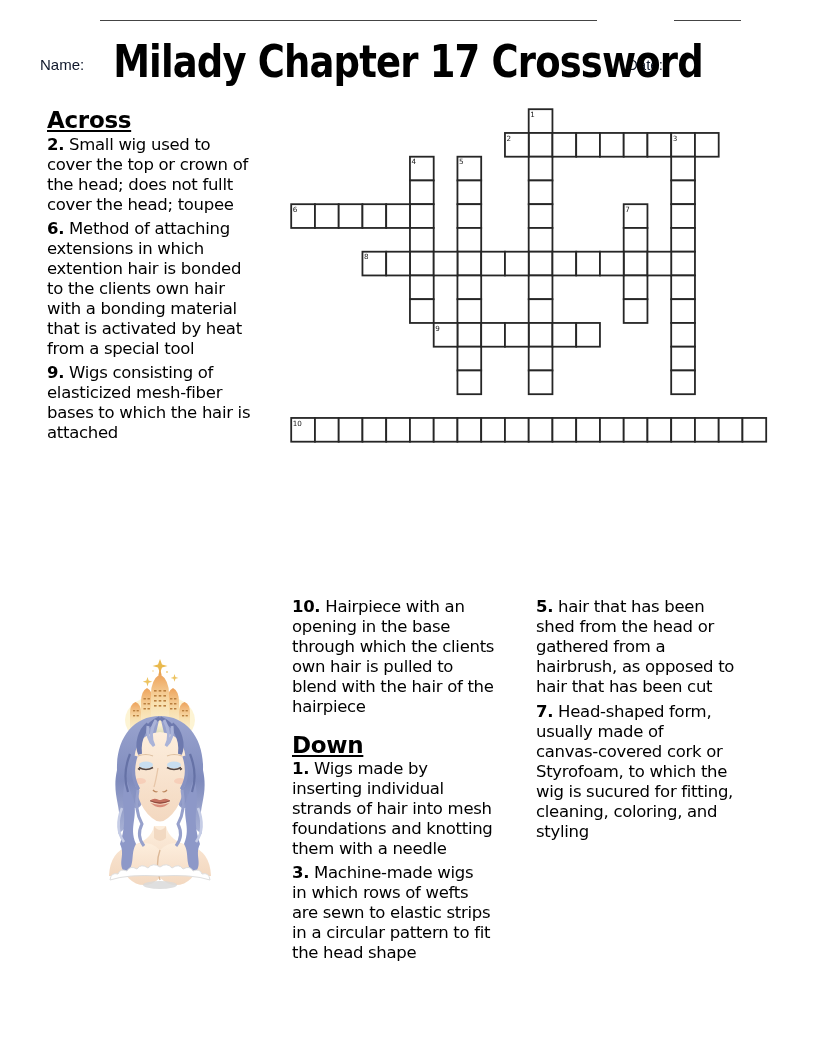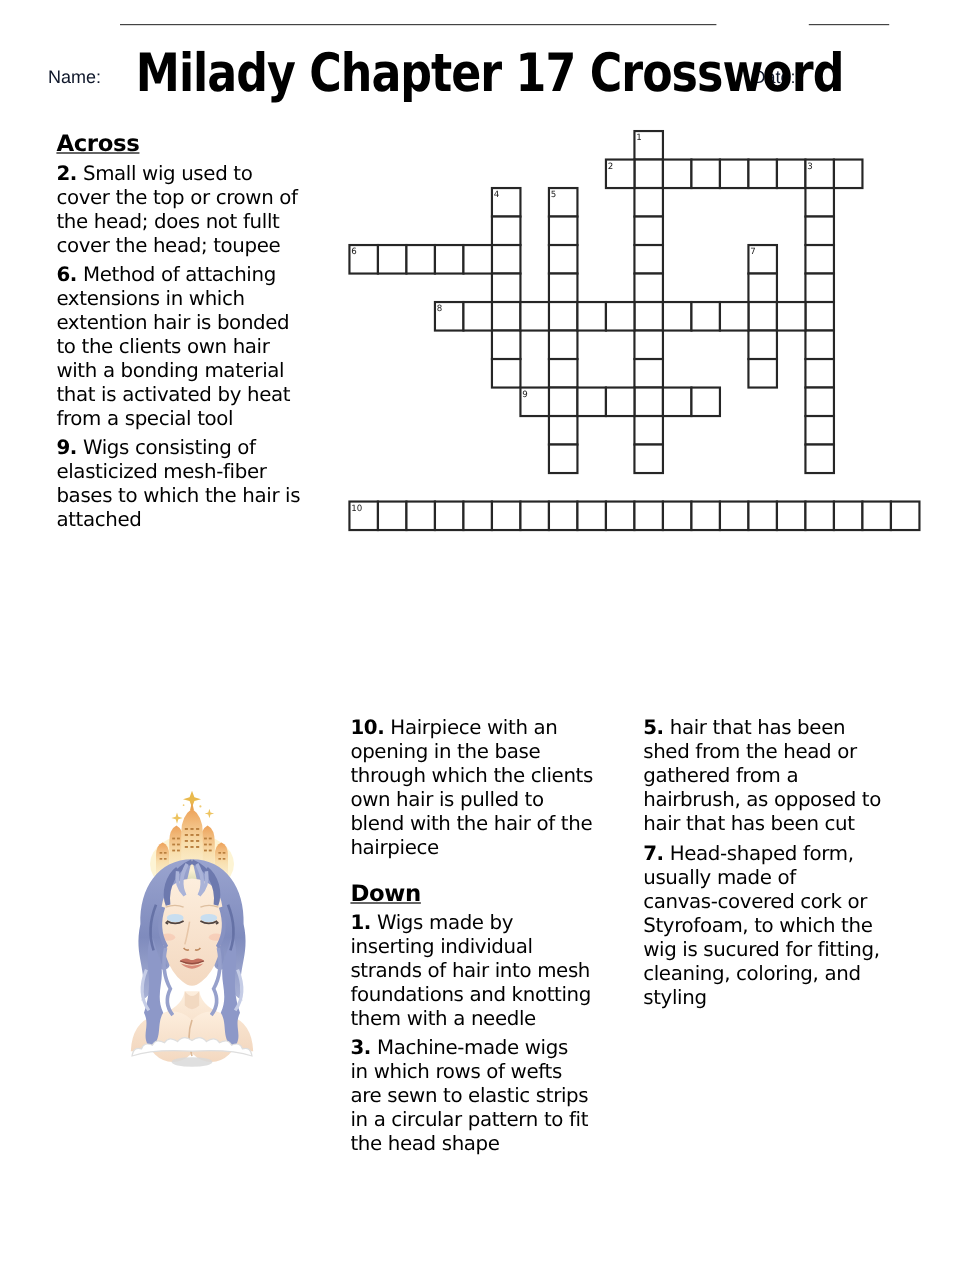--- a/index.html
+++ b/index.html
@@ -18,21 +18,21 @@
   .title{
     position:absolute;left:0;right:0;top:36px;text-align:center;
     font-size:44px;font-weight:bold;letter-spacing:-1px;color:#000;
     transform:scaleX(.84);transform-origin:50% 50%;white-space:nowrap;
   }
   
   .cluecol{position:absolute;font-size:16.5px;line-height:20px;letter-spacing:-0.3px;color:#000;}
   #col-across{left:47px;top:110px;width:246px;}
   #col-mid{left:292px;top:597px;width:242px;}
   #col-right{left:536px;top:597px;width:256px;}
-  .sec-head{font-size:19px;font-weight:bold;text-decoration:underline;margin:0 0 5px 0;}
+  .sec-head{font-size:23px;font-weight:bold;text-decoration:underline;margin:0 0 5px 0;}
   .clue{margin:0 0 4px 0;}
   .cnum{font-weight:bold;}
   .ctext{white-space:pre-line;}
   
   #grid-wrap{position:absolute;left:290px;top:108px;}
   #grid-wrap svg{display:block;}
   
   #illo{position:absolute;left:96px;top:658px;}
 </style>
 </head>

